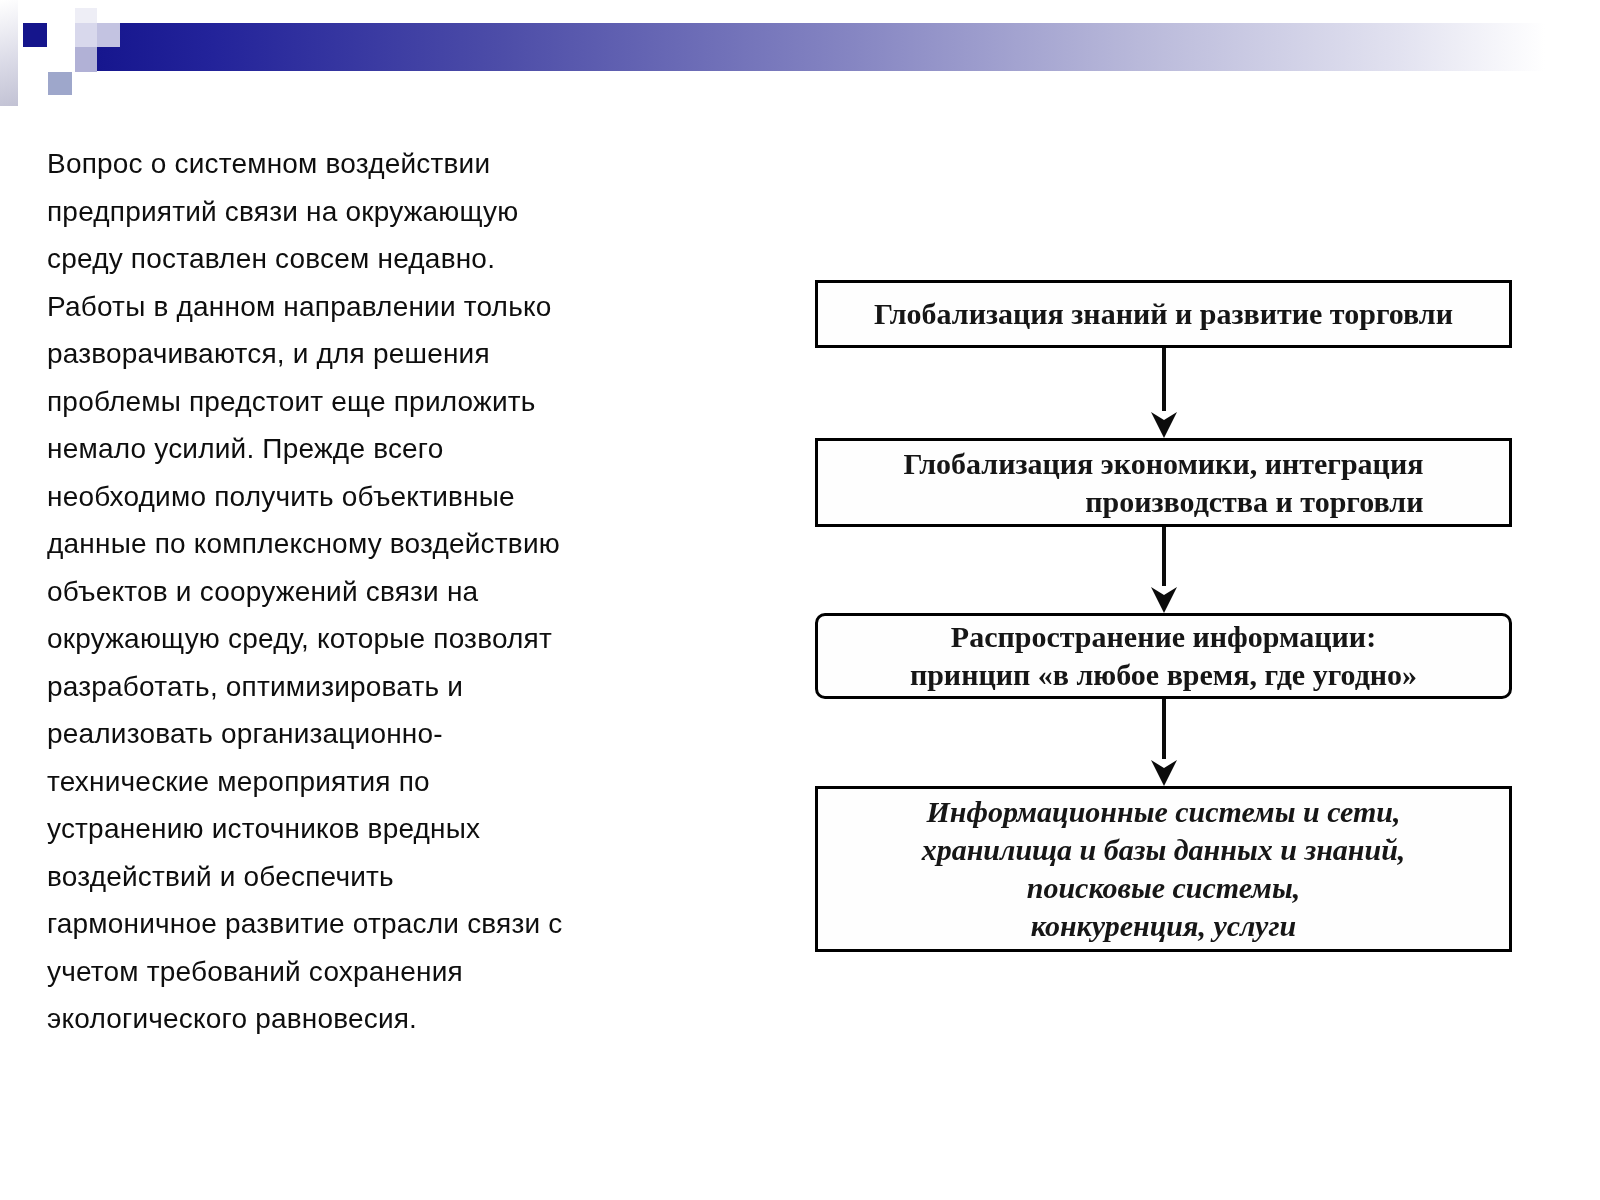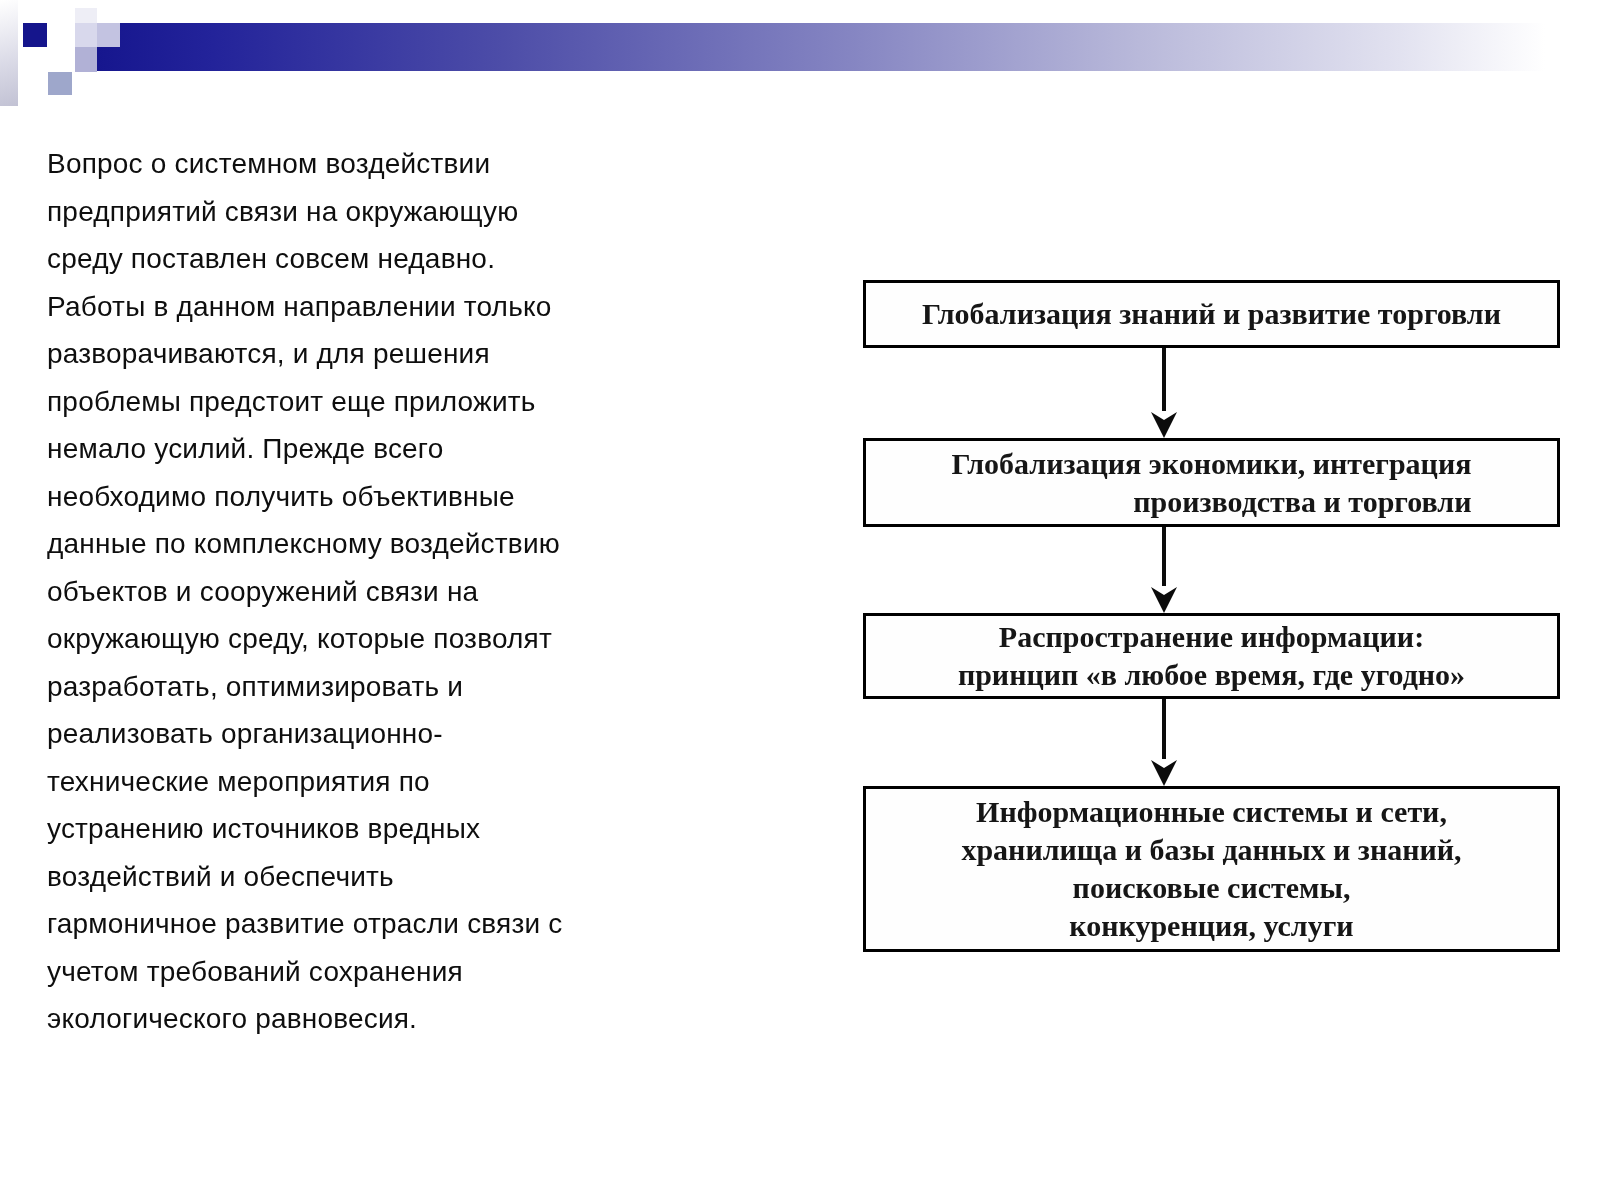--- a/index.html
+++ b/index.html
@@ -45,26 +45,25 @@
     box-sizing:border-box;
     border:3px solid var(--box-border);
     background:#fefefe;
     display:flex; align-items:center; justify-content:center;
     text-align:center;
     font-family:"Liberation Serif", serif;
     font-weight:bold;
     font-size:30px; line-height:38px;
     color:#161616;
     white-space:pre;
-    margin-left:48px;
   }
   .fbox1 { top:0;     height:68px; }
   .fbox2 { top:158px; height:89px;text-align:right; }
-  .fbox3 { top:333px; height:86px; }
-  .fbox4 { top:506px; height:166px; }
+  .fbox3 { top:333px; height:86px;border-radius:10px; }
+  .fbox4 { top:506px; height:166px;font-style:italic; }
   .farrow {
     position:absolute; left:0; width:100%;
     display:flex; flex-direction:column; align-items:center;
   }
   .farrow1 { top:68px;  height:90px; }
   .farrow2 { top:247px; height:86px; }
   .farrow3 { top:419px; height:87px; }
   .farrow .shaft { width:4px; background:#0b0b0b; flex:1 1 auto; }
   .farrow svg { flex:0 0 auto; display:block; margin-top:-1px; }
 </style>

